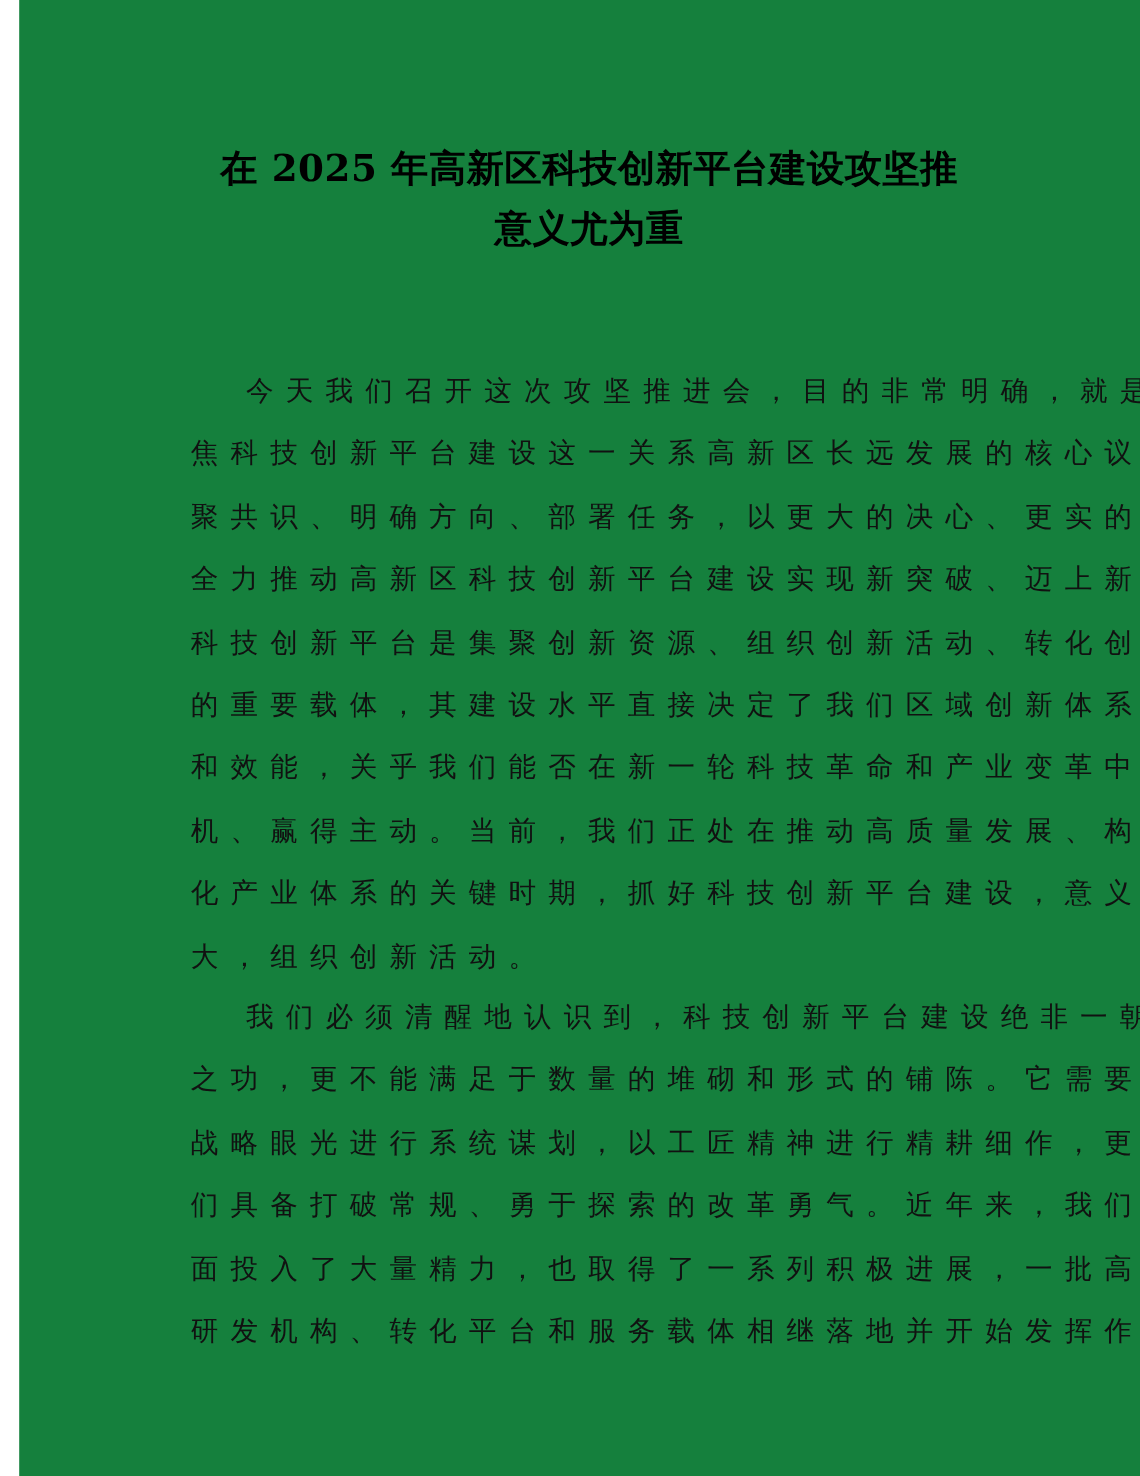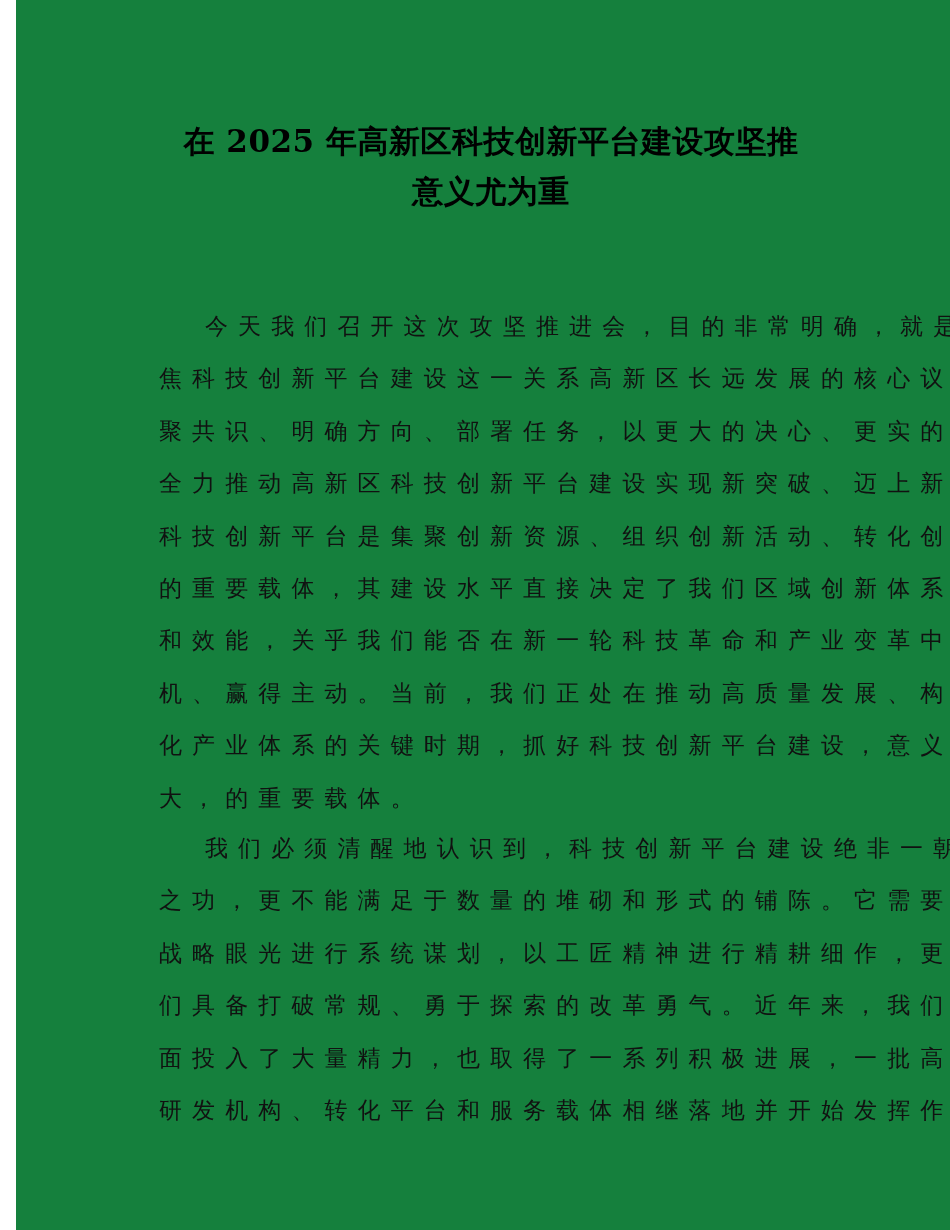--- a/index.html
+++ b/index.html
@@ -73,21 +73,21 @@
   <div class="body-text p1">
     <span class="line first">今天我们召开这次攻坚推进会，目的非常明确，就是要聚</span>
     <span class="line">焦科技创新平台建设这一关系高新区长远发展的核心议题，凝</span>
     <span class="line">聚共识、明确方向、部署任务，以更大的决心、更实的举措，</span>
     <span class="line">全力推动高新区科技创新平台建设实现新突破、迈上新台阶。</span>
     <span class="line">科技创新平台是集聚创新资源、组织创新活动、转化创新成果</span>
     <span class="line">的重要载体，其建设水平直接决定了我们区域创新体系的质量</span>
     <span class="line">和效能，关乎我们能否在新一轮科技革命和产业变革中抢占先</span>
     <span class="line">机、赢得主动。当前，我们正处在推动高质量发展、构建现代</span>
     <span class="line">化产业体系的关键时期，抓好科技创新平台建设，意义尤为重</span>
-    <span class="line">大，的重要载体。</span>
+    <span class="line">大，组织创新活动。</span>
   </div>
 
   <div class="body-text p2">
     <span class="line first">我们必须清醒地认识到，科技创新平台建设绝非一朝一夕</span>
     <span class="line">之功，更不能满足于数量的堆砌和形式的铺陈。它需要我们以</span>
     <span class="line">战略眼光进行系统谋划，以工匠精神进行精耕细作，更需要我</span>
     <span class="line">们具备打破常规、勇于探索的改革勇气。近年来，我们在这方</span>
     <span class="line">面投入了大量精力，也取得了一系列积极进展，一批高能级的</span>
     <span class="line">研发机构、转化平台和服务载体相继落地并开始发挥作用，为</span>
   </div>

